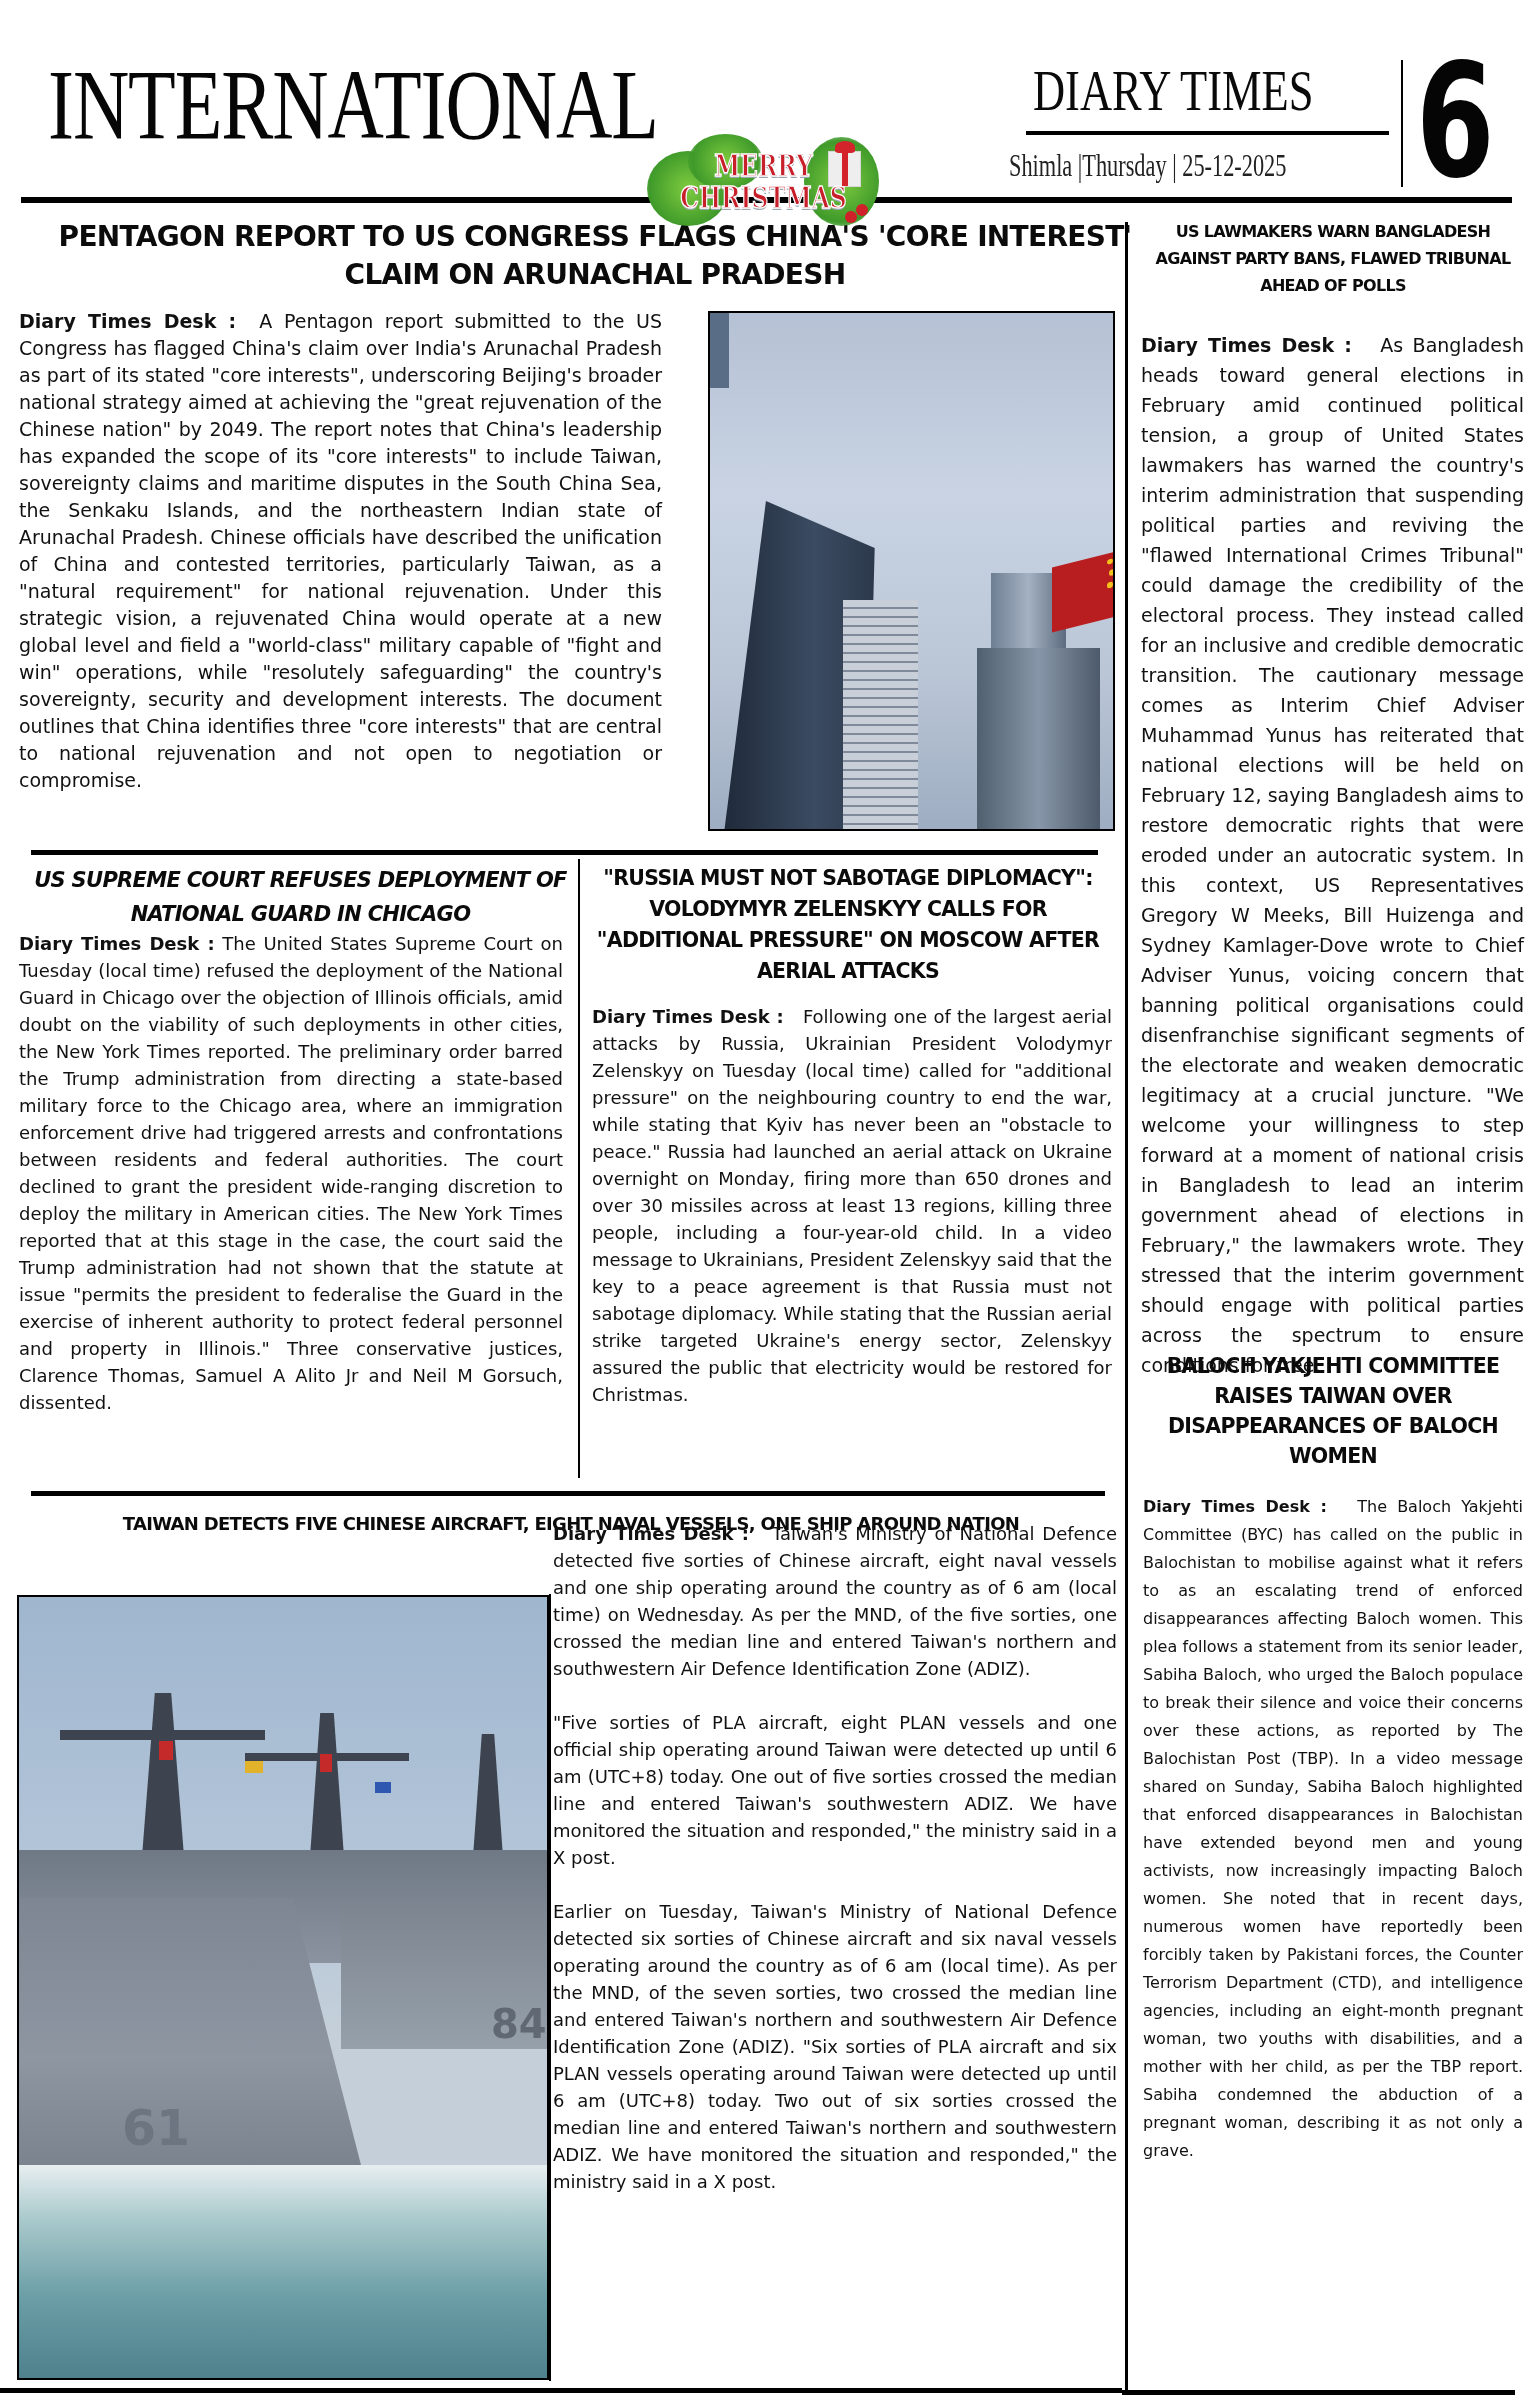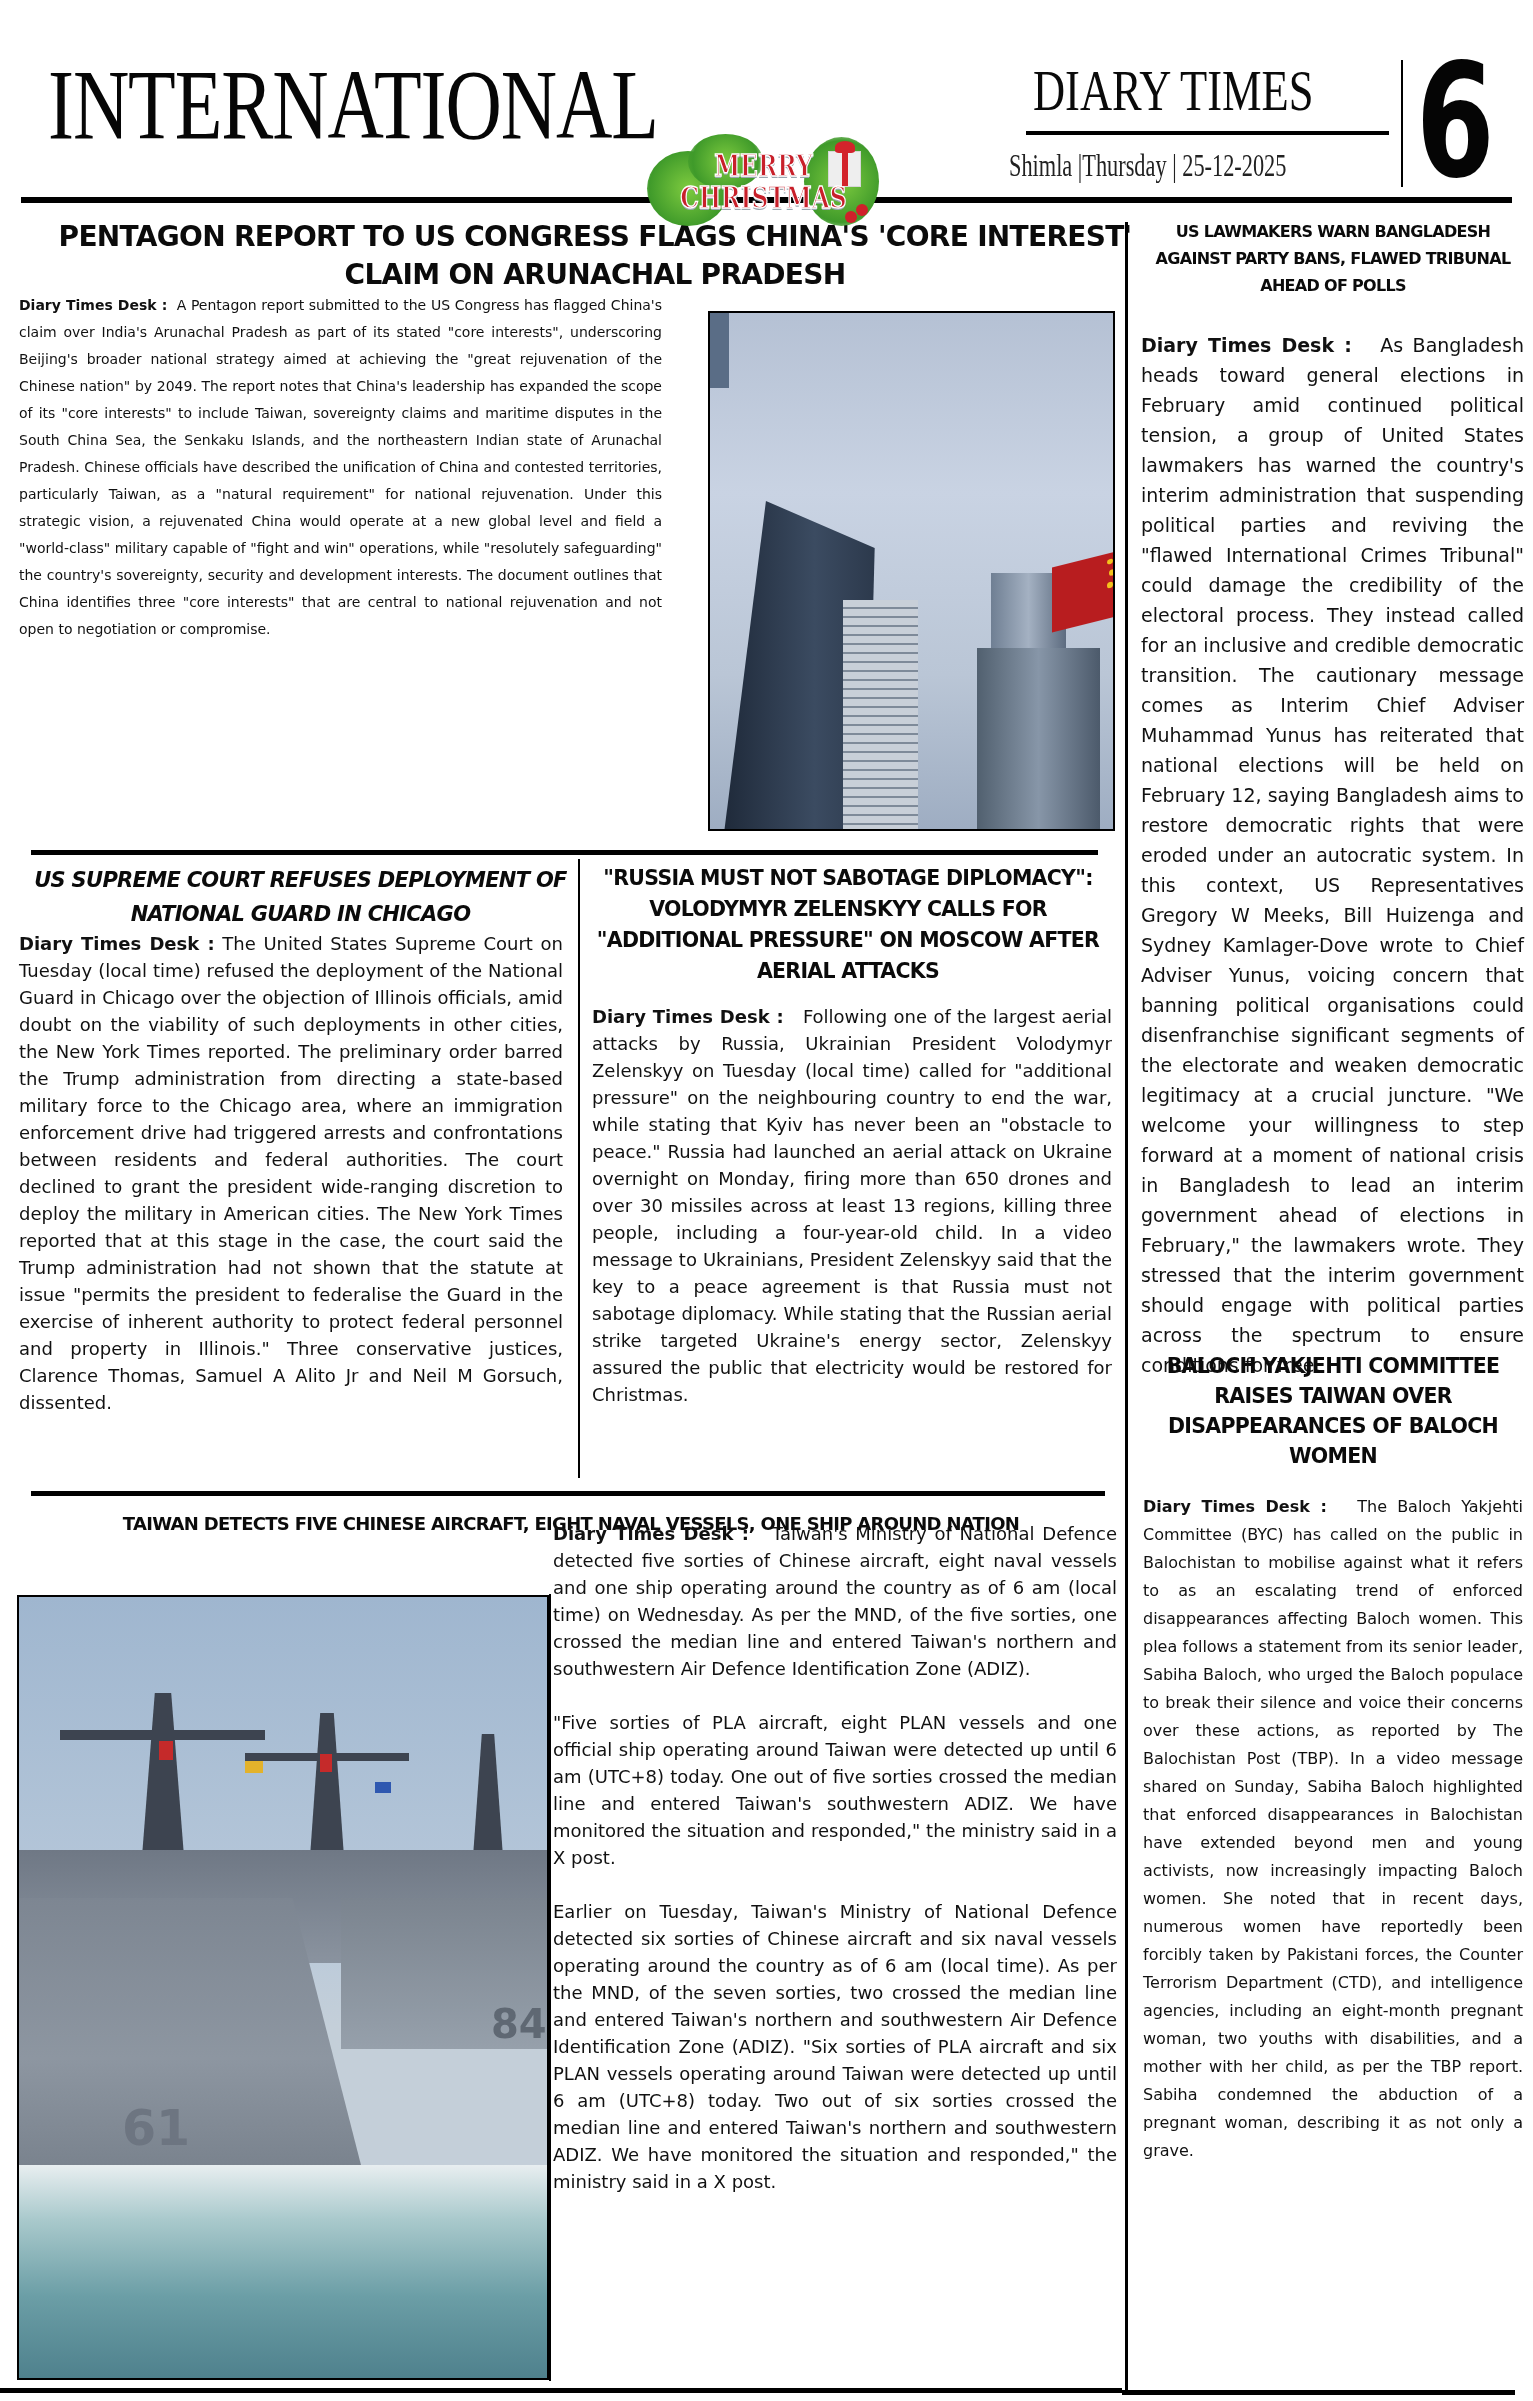--- a/index.html
+++ b/index.html
@@ -60,21 +60,21 @@
     hyphens: none;
   }
   .byline { font-weight: bold; }
   .para-gap { display: block; height: 27px; }
 
   .rule-h { background: #000; }
   .rule-v { background: #000; }
 
   
   .a1-head { left: 27px; top: 218px; width: 1088px; font-size: 28px; line-height: 38px; margin-left: 24px; }
-  .a1-body { left: 19px; top: 292px; width: 643px; font-size: 14px; line-height: 27px; }
+  .a1-body { left: 19px; top: 308px; width: 643px; font-size: 19px; line-height: 27px; }
   .a1-img {
     left: 708px; top: 311px; width: 407px; height: 520px;
     border: 2.7px solid #000; overflow: hidden;
     background: linear-gradient(180deg, #b5c1d4 0%, #c9d3e3 35%, #bac6d6 70%, #9eadc2 100%);
   }
   .bldg { position: absolute; }
   .flag { position: absolute; background: #b81d1f; transform: skewY(-14deg); }
   .flag .star { position: absolute; width: 5.5px; height: 5.5px; background: #f4c21c; border-radius: 50%; }
 
   .mid-rule { left: 31px; top: 850px; width: 1067px; height: 4.8px; }

